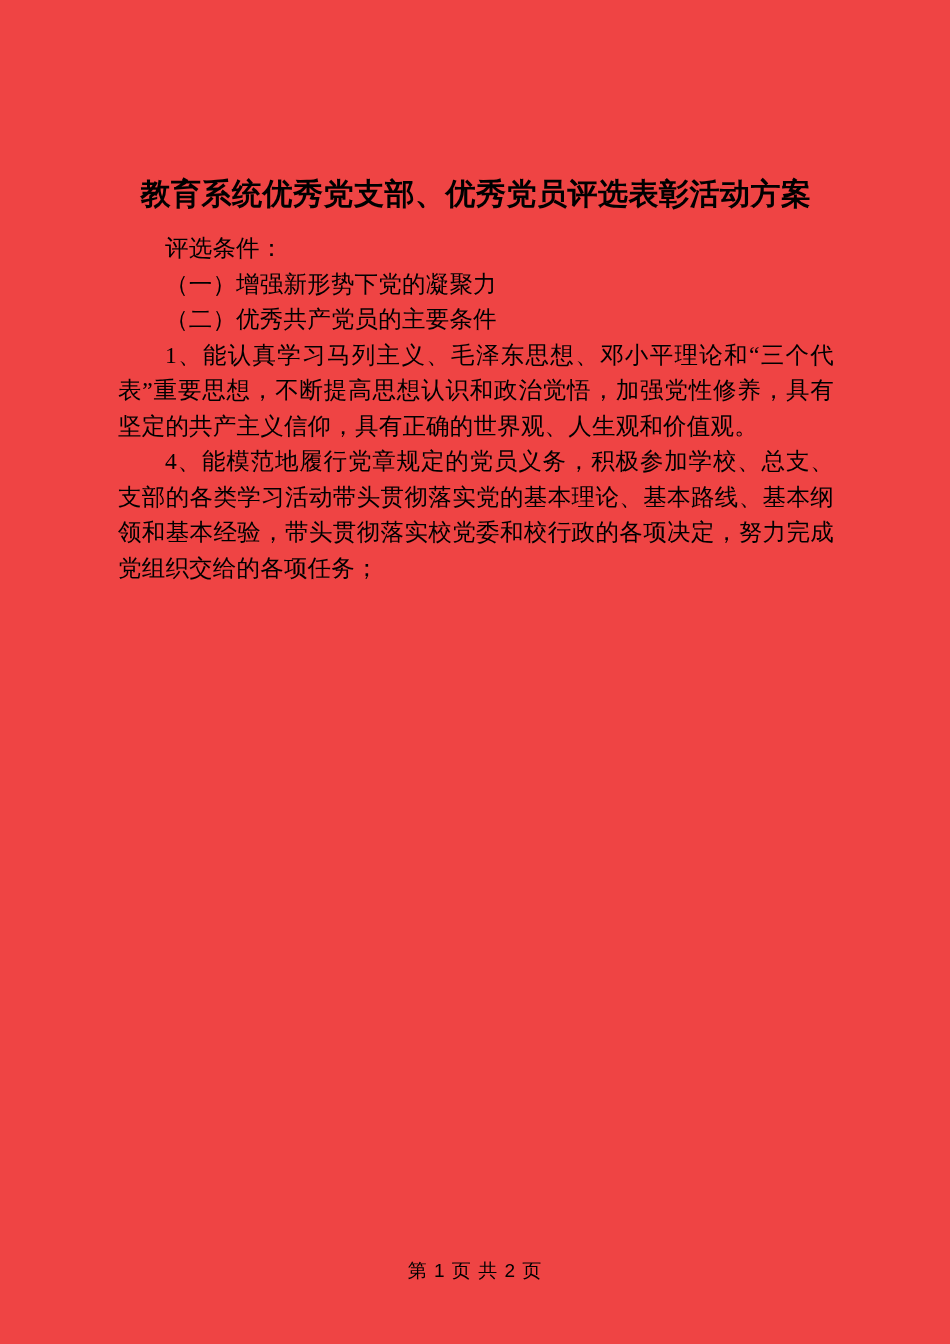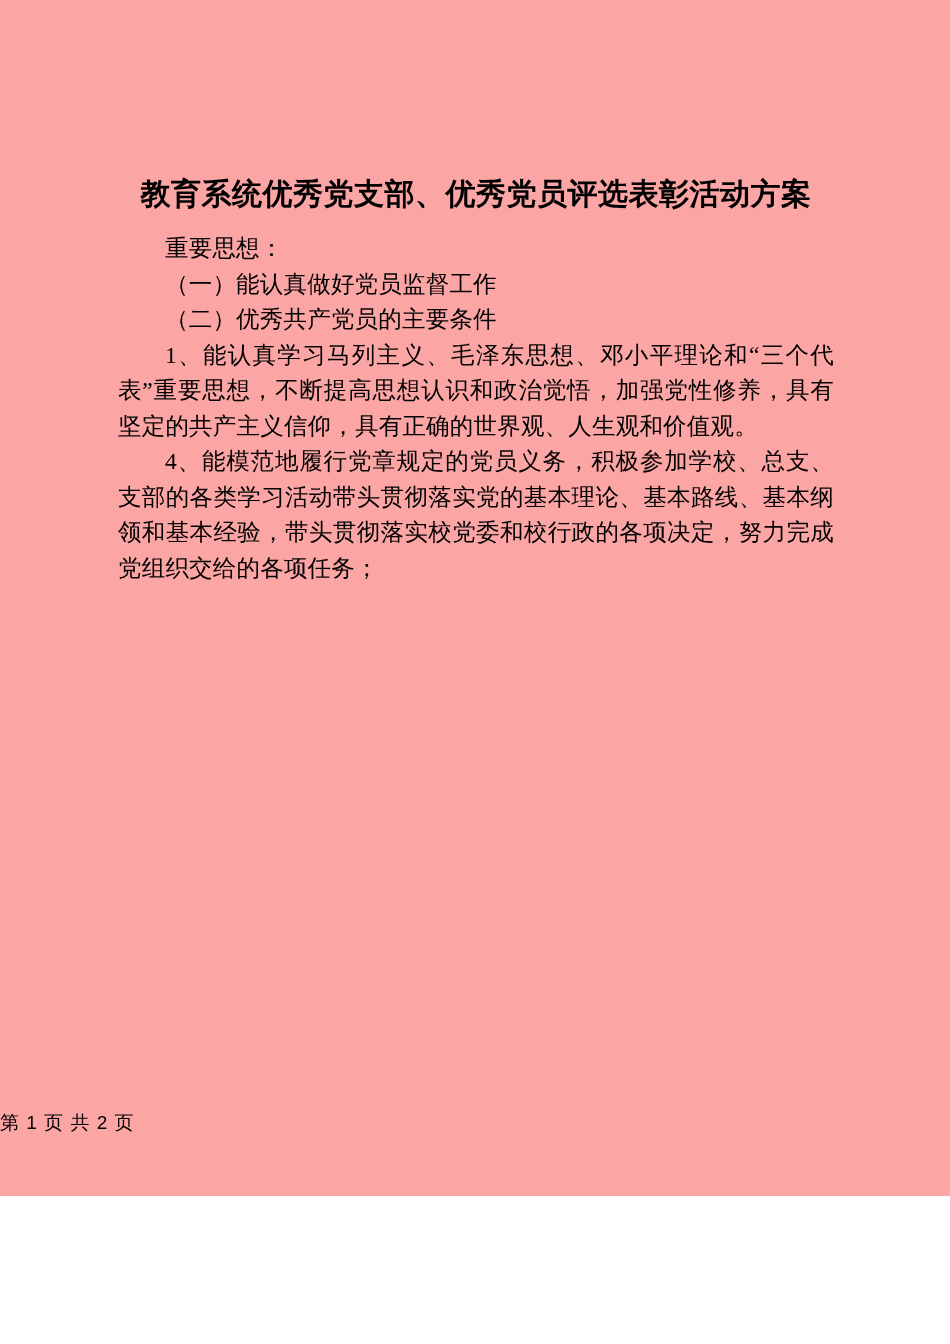--- a/index.html
+++ b/index.html
@@ -2,22 +2,22 @@
 <html><head>
 <meta charset="utf-8">
 <style>
   html, body {
     margin: 0;
     padding: 0;
     background: #ffffff;
   }
   .page {
     width: 950px;
-    height: 1196px;
-    background: #fca5a5;
+    height: 1344px;
+    background: #ef4444;
     position: relative;
     box-sizing: border-box;
     font-family: "Liberation Serif", "DejaVu Serif", serif;
     color: #000000;
     overflow: hidden;
   }
   .content {
     position: absolute;
     left: 118px;
     top: 170px;
@@ -40,36 +40,36 @@
     text-justify: inter-ideograph;
     margin: 0;
     text-indent: 2em;
     letter-spacing: 0.2px;
   }
   .footer {
     position: absolute;
     left: 0;
     right: 0;
     bottom: 60px;
-    text-align: left;
+    text-align: center;
     font-family: "Liberation Sans", "DejaVu Sans", sans-serif;
     font-size: 19px;
     letter-spacing: 1px;
     color: #000;
     margin-top: 20px;
   }
 </style>
 </head>
 <body>
 
 <div class="page">
   <div class="content">
     <h1 class="doc-title">教育系统优秀党支部、优秀党员评选表彰活动方案</h1>
 
-    <p class="para">重要思想：</p>
-    <p class="para">（一）能认真做好党员监督工作</p>
+    <p class="para">评选条件：</p>
+    <p class="para">（一）增强新形势下党的凝聚力</p>
     <p class="para">（二）优秀共产党员的主要条件</p>
     <p class="para">1、能认真学习马列主义、毛泽东思想、邓小平理论和“三个代表”重要思想，不断提高思想认识和政治觉悟，加强党性修养，具有坚定的共产主义信仰，具有正确的世界观、人生观和价值观。</p>
     <p class="para">4、能模范地履行党章规定的党员义务，积极参加学校、总支、支部的各类学习活动带头贯彻落实党的基本理论、基本路线、基本纲领和基本经验，带头贯彻落实校党委和校行政的各项决定，努力完成党组织交给的各项任务；</p>
   </div>
 
   <div class="footer">第 1 页  共 2 页</div>
 </div>
 
 </body></html>

